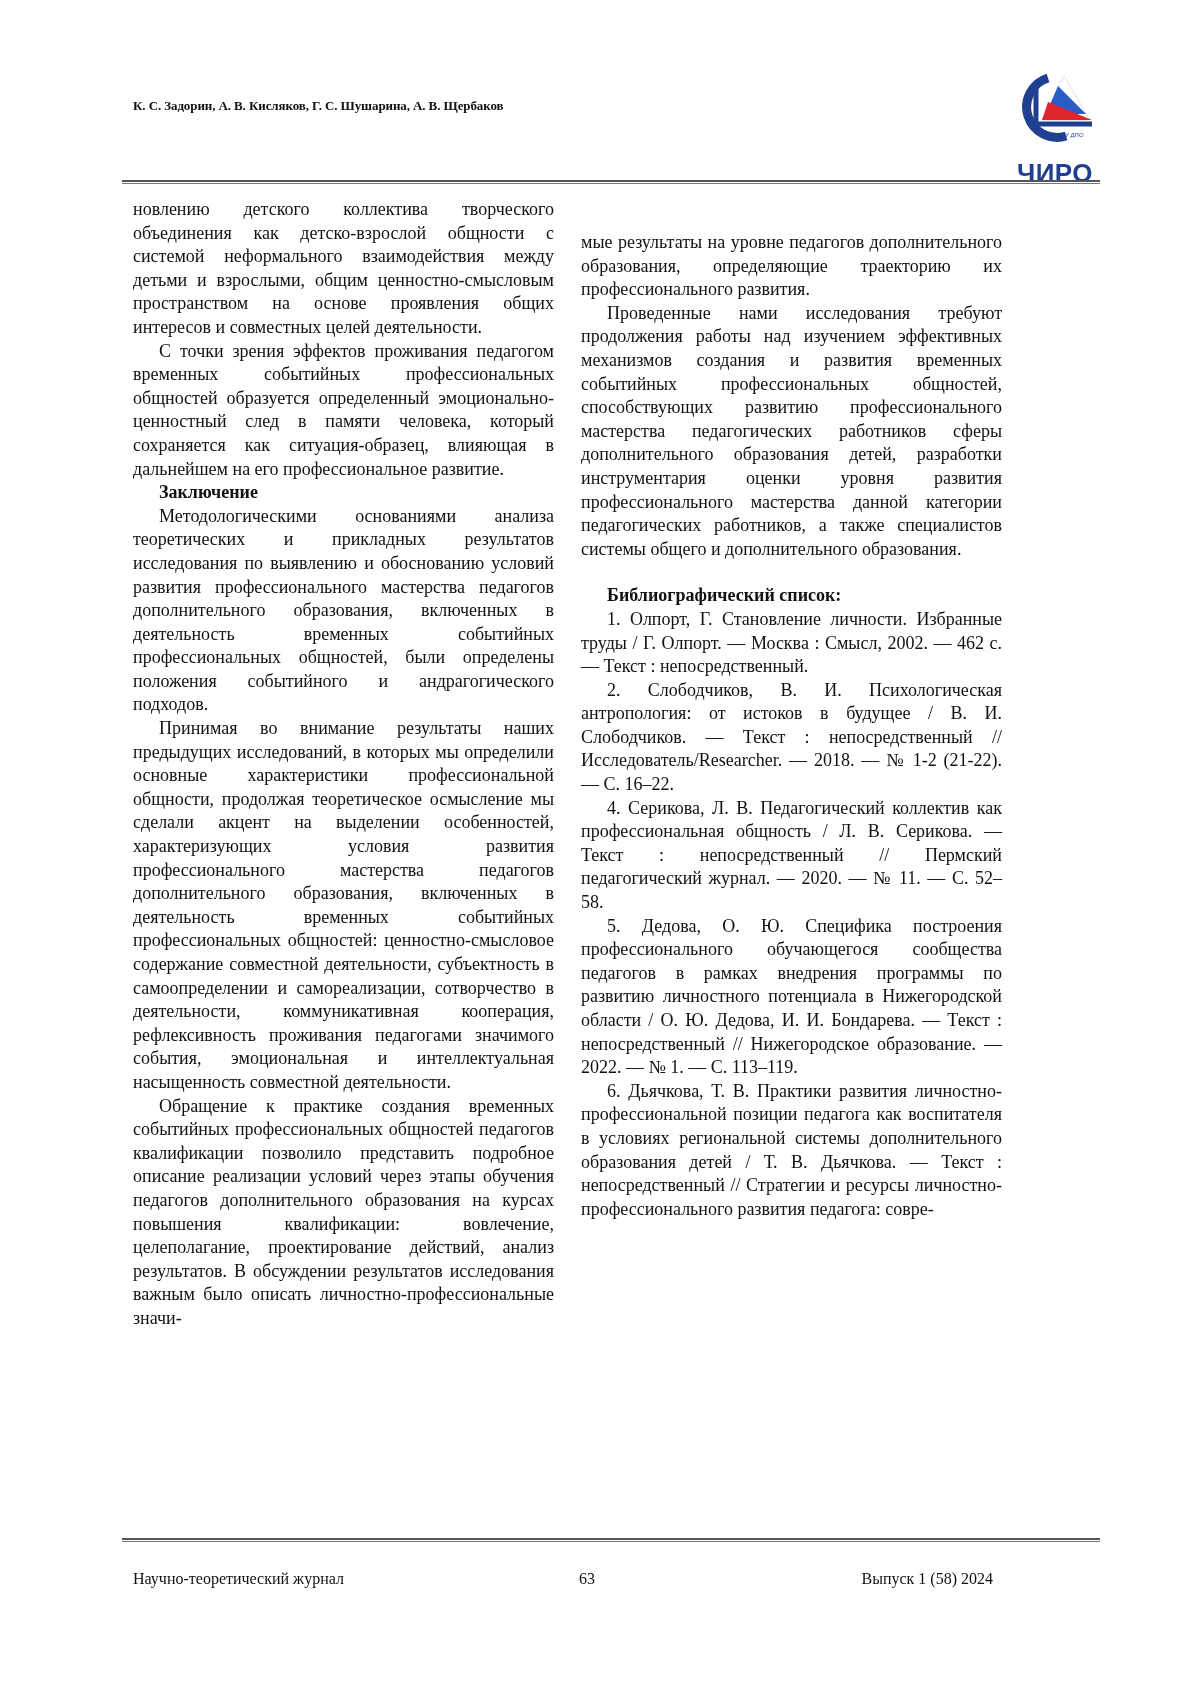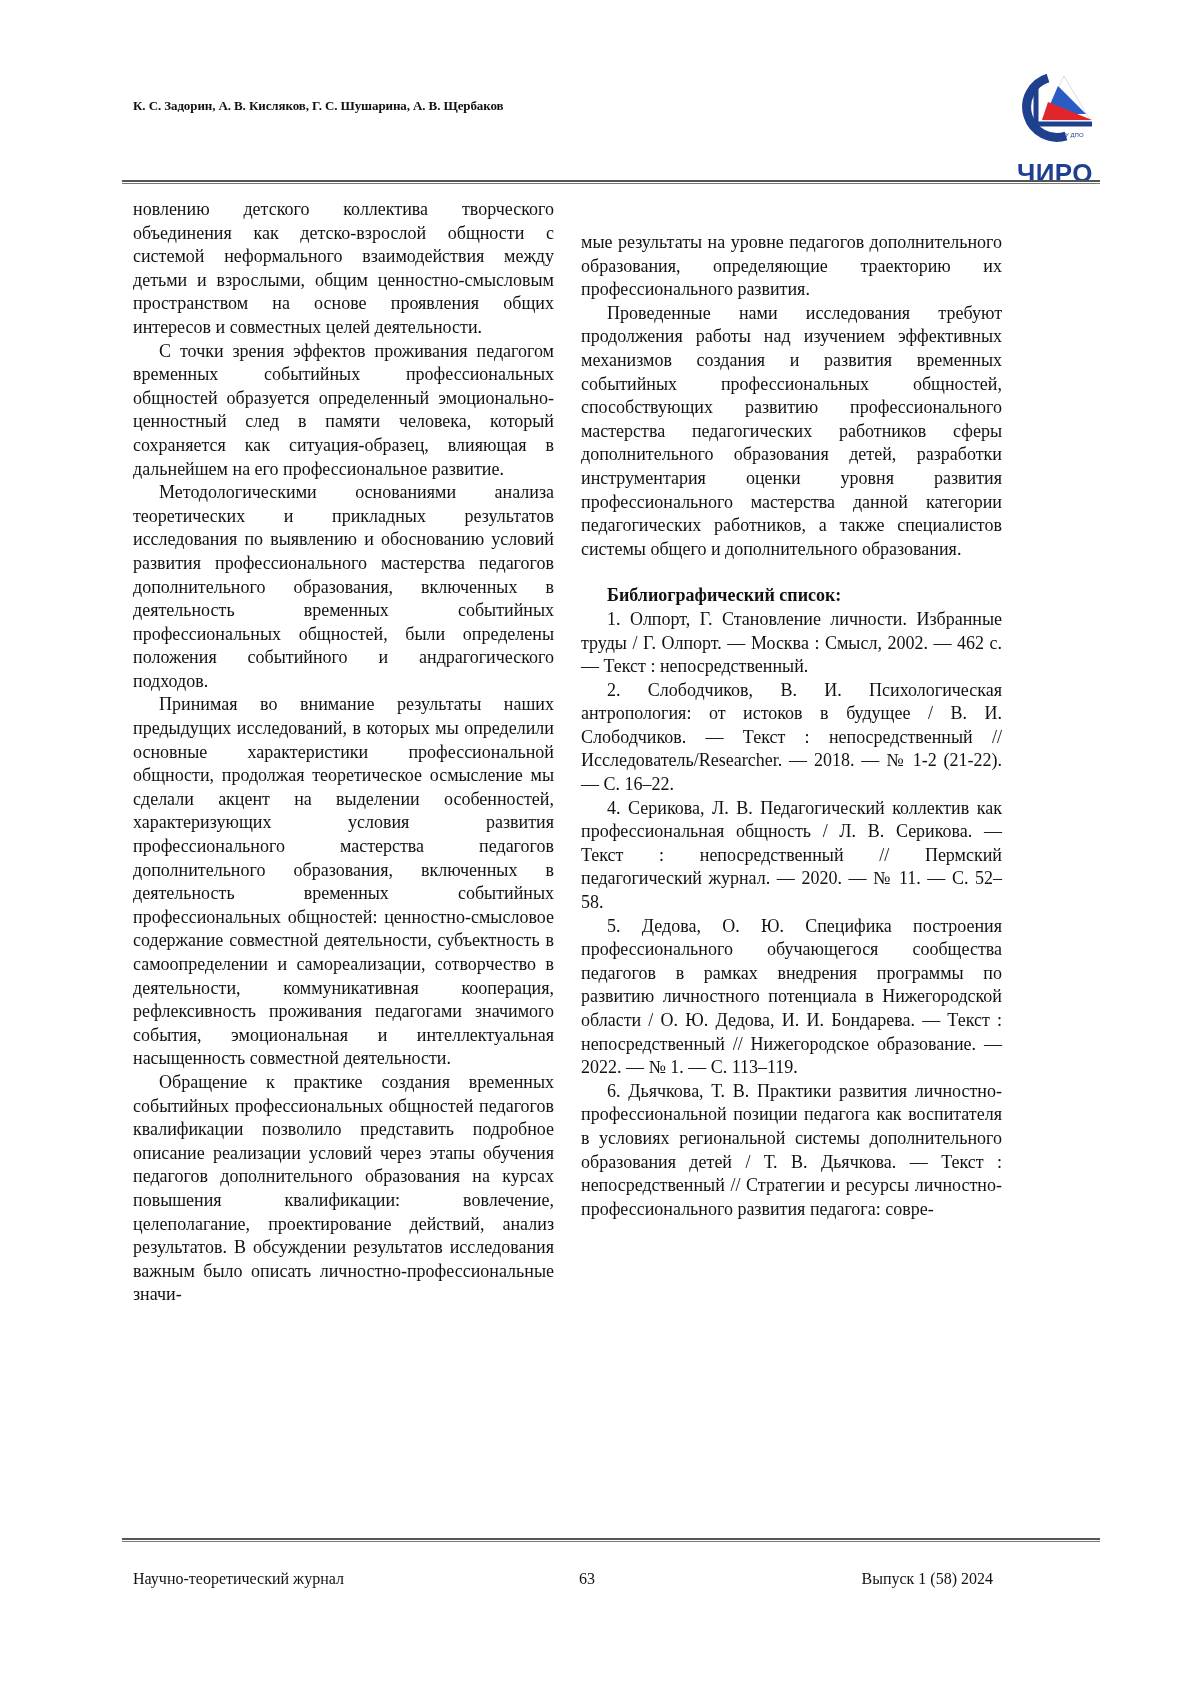--- a/index.html
+++ b/index.html
@@ -51,20 +51,21 @@
   </svg>
   <div class="sub">ГБУ ДПО</div>
   <div class="brand">ЧИРО</div>
 </div>
 
 <div class="rule top"></div>
 
 <div class="col left">
   <p>новлению детского коллектива творческого объединения как детско-взрослой общности с системой неформального взаимодействия между детьми и взрослыми, общим ценностно-смысловым пространством на основе проявления общих интересов и совместных целей деятельности.</p>
   <p class="indent">С точки зрения эффектов проживания педагогом временных событийных профессиональных общностей образуется определенный эмоционально-ценностный след в памяти человека, который сохраняется как ситуация-образец, влияющая в дальнейшем на его профессиональное развитие.</p>
+  <p class="heading">Заключение</p>
   <p class="indent">Методологическими основаниями анализа теоретических и прикладных результатов исследования по выявлению и обоснованию условий развития профессионального мастерства педагогов дополнительного образования, включенных в деятельность временных событийных профессиональных общностей, были определены положения событийного и андрагогического подходов.</p>
   <p class="indent">Принимая во внимание результаты наших предыдущих исследований, в которых мы определили основные характеристики профессиональной общности, продолжая теоретическое осмысление мы сделали акцент на выделении особенностей, характеризующих условия развития профессионального мастерства педагогов дополнительного образования, включенных в деятельность временных событийных профессиональных общностей: ценностно-смысловое содержание совместной деятельности, субъектность в самоопределении и самореализации, сотворчество в деятельности, коммуникативная кооперация, рефлексивность проживания педагогами значимого события, эмоциональная и интеллектуальная насыщенность совместной деятельности.</p>
   <p class="indent">Обращение к практике создания временных событийных профессиональных общностей педагогов квалификации позволило представить подробное описание реализации условий через этапы обучения педагогов дополнительного образования на курсах повышения квалификации: вовлечение, целеполагание, проектирование действий, анализ результатов. В обсуждении результатов исследования важным было описать личностно-профессиональные значи-</p>
 </div>
 
 <div class="col right">
   <p>мые результаты на уровне педагогов дополнительного образования, определяющие траекторию их профессионального развития.</p>
   <p class="indent">Проведенные нами исследования требуют продолжения работы над изучением эффективных механизмов создания и развития временных событийных профессиональных общностей, способствующих развитию профессионального мастерства педагогических работников сферы дополнительного образования детей, разработки инструментария оценки уровня развития профессионального мастерства данной категории педагогических работников, а также специалистов системы общего и дополнительного образования.</p>
   <p class="bib-heading">Библиографический список:</p>
   <p class="indent">1. Олпорт, Г. Становление личности. Избранные труды / Г. Олпорт. — Москва : Смысл, 2002. — 462 с. — Текст : непосредственный.</p>

